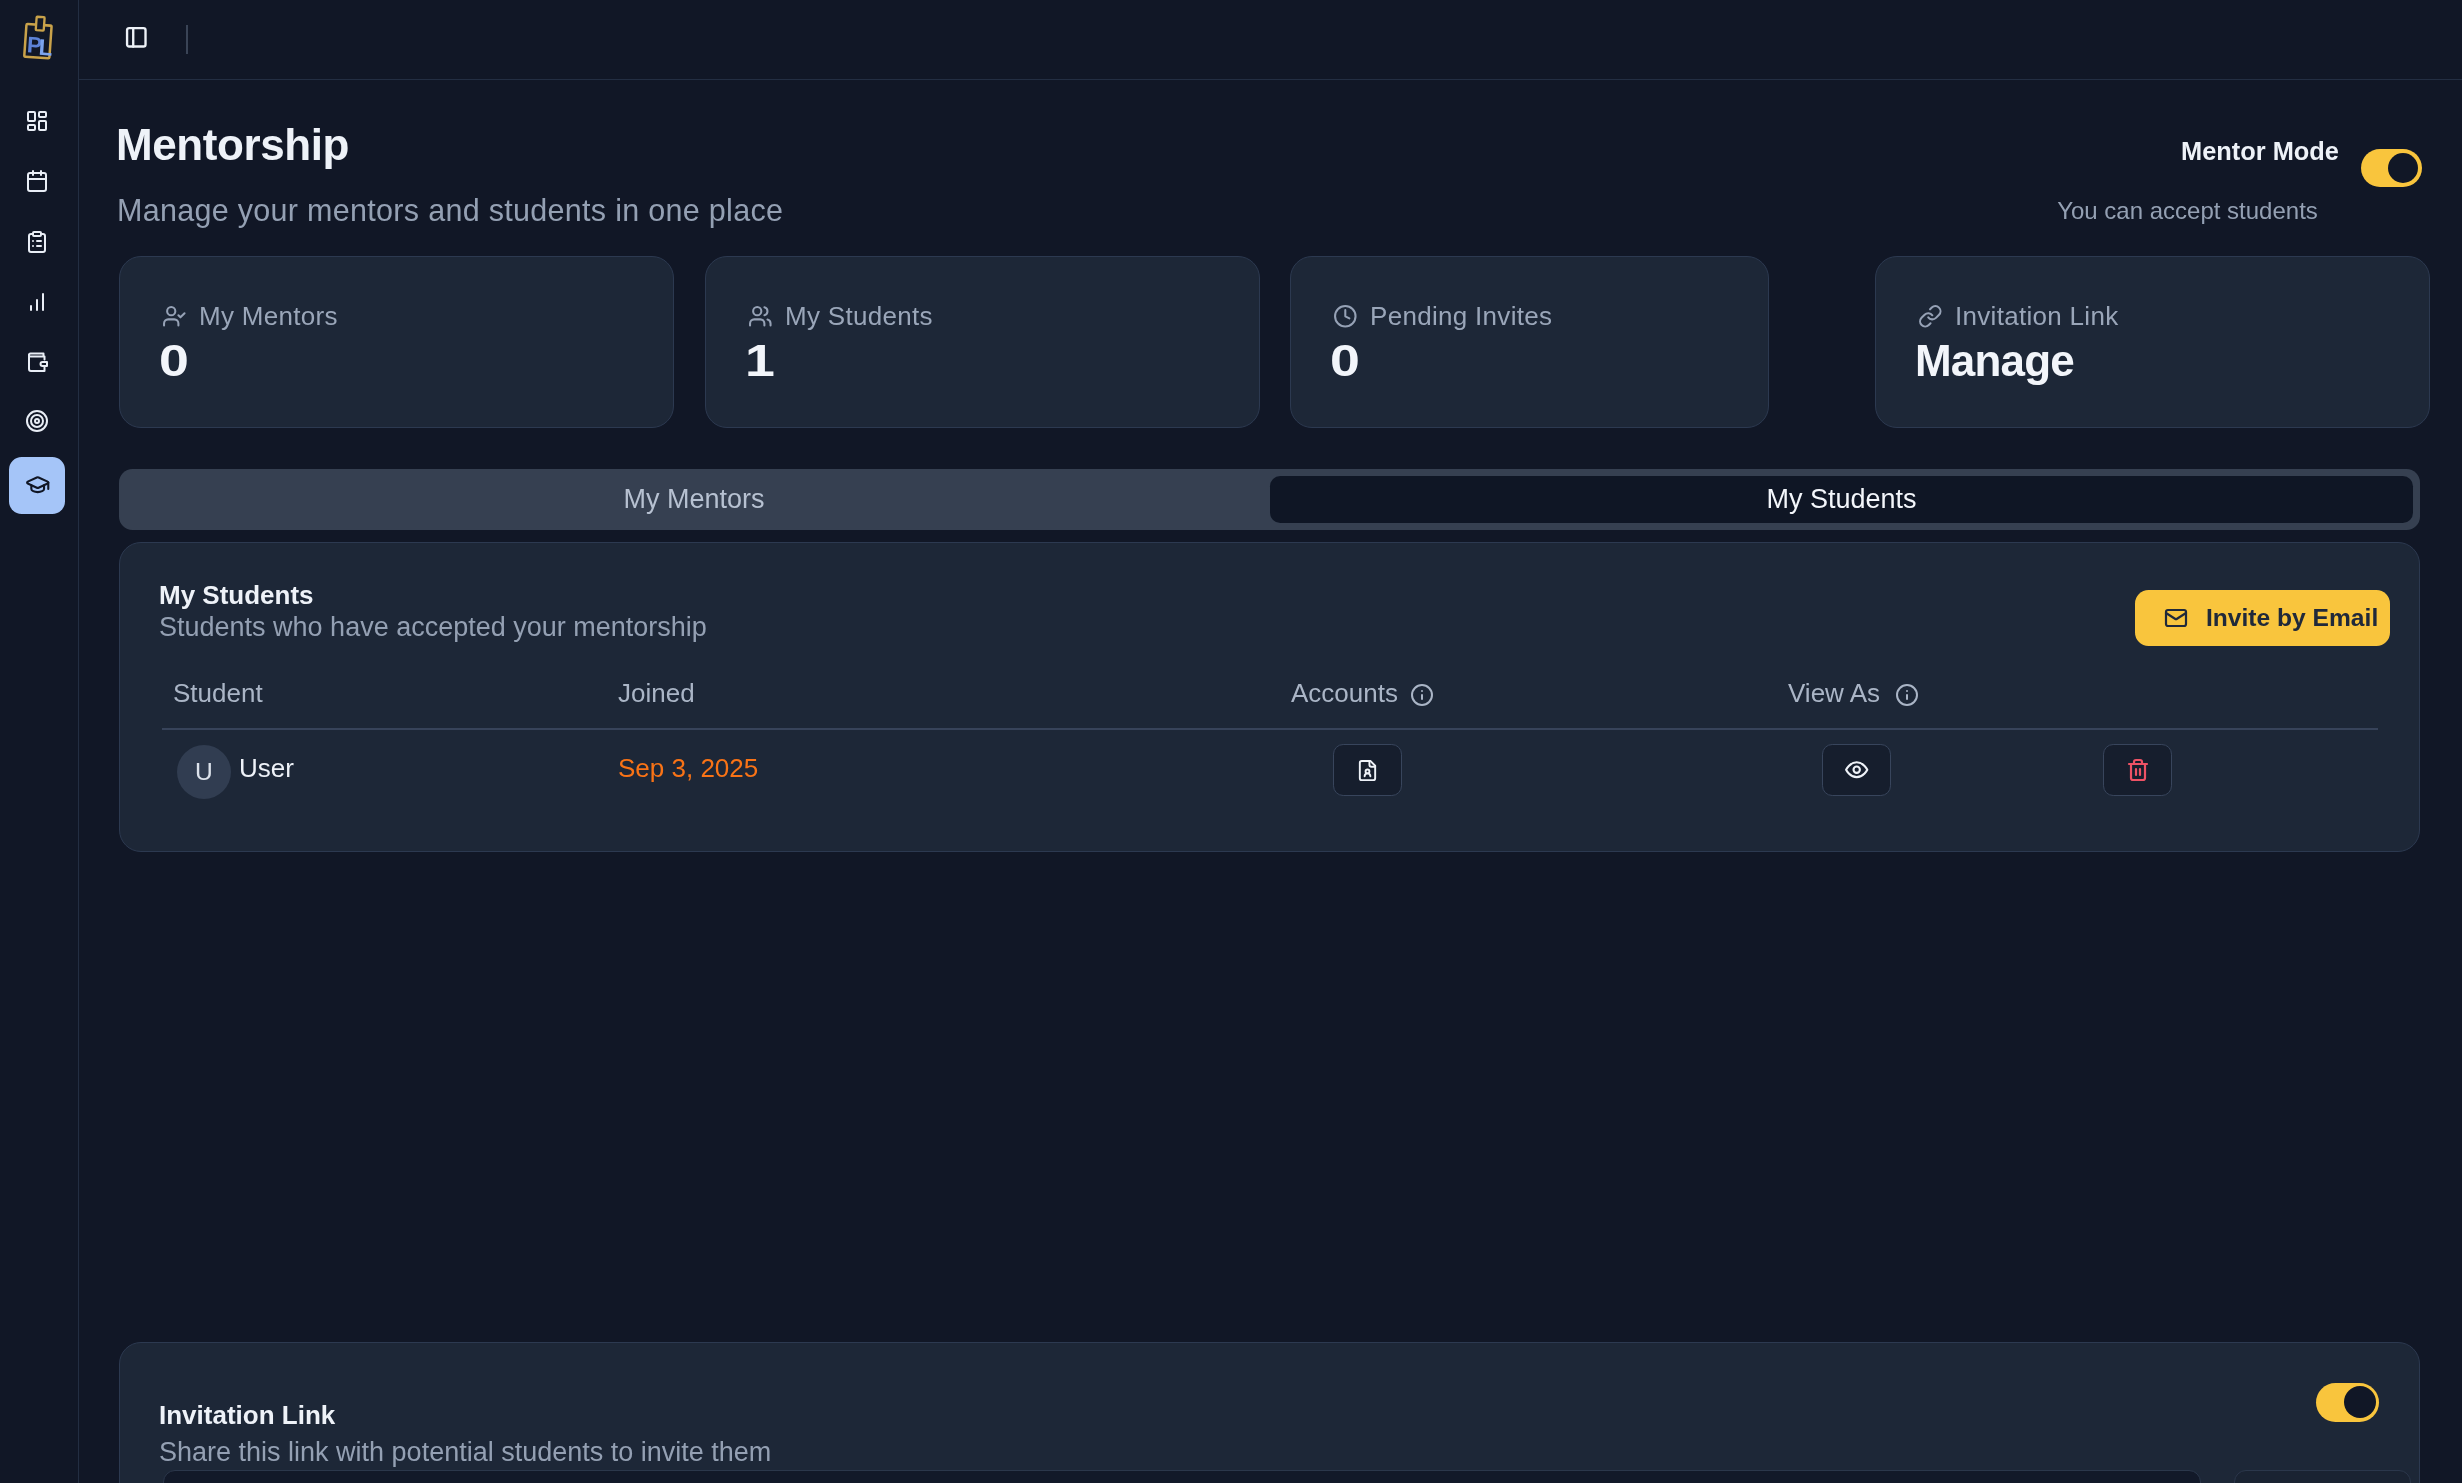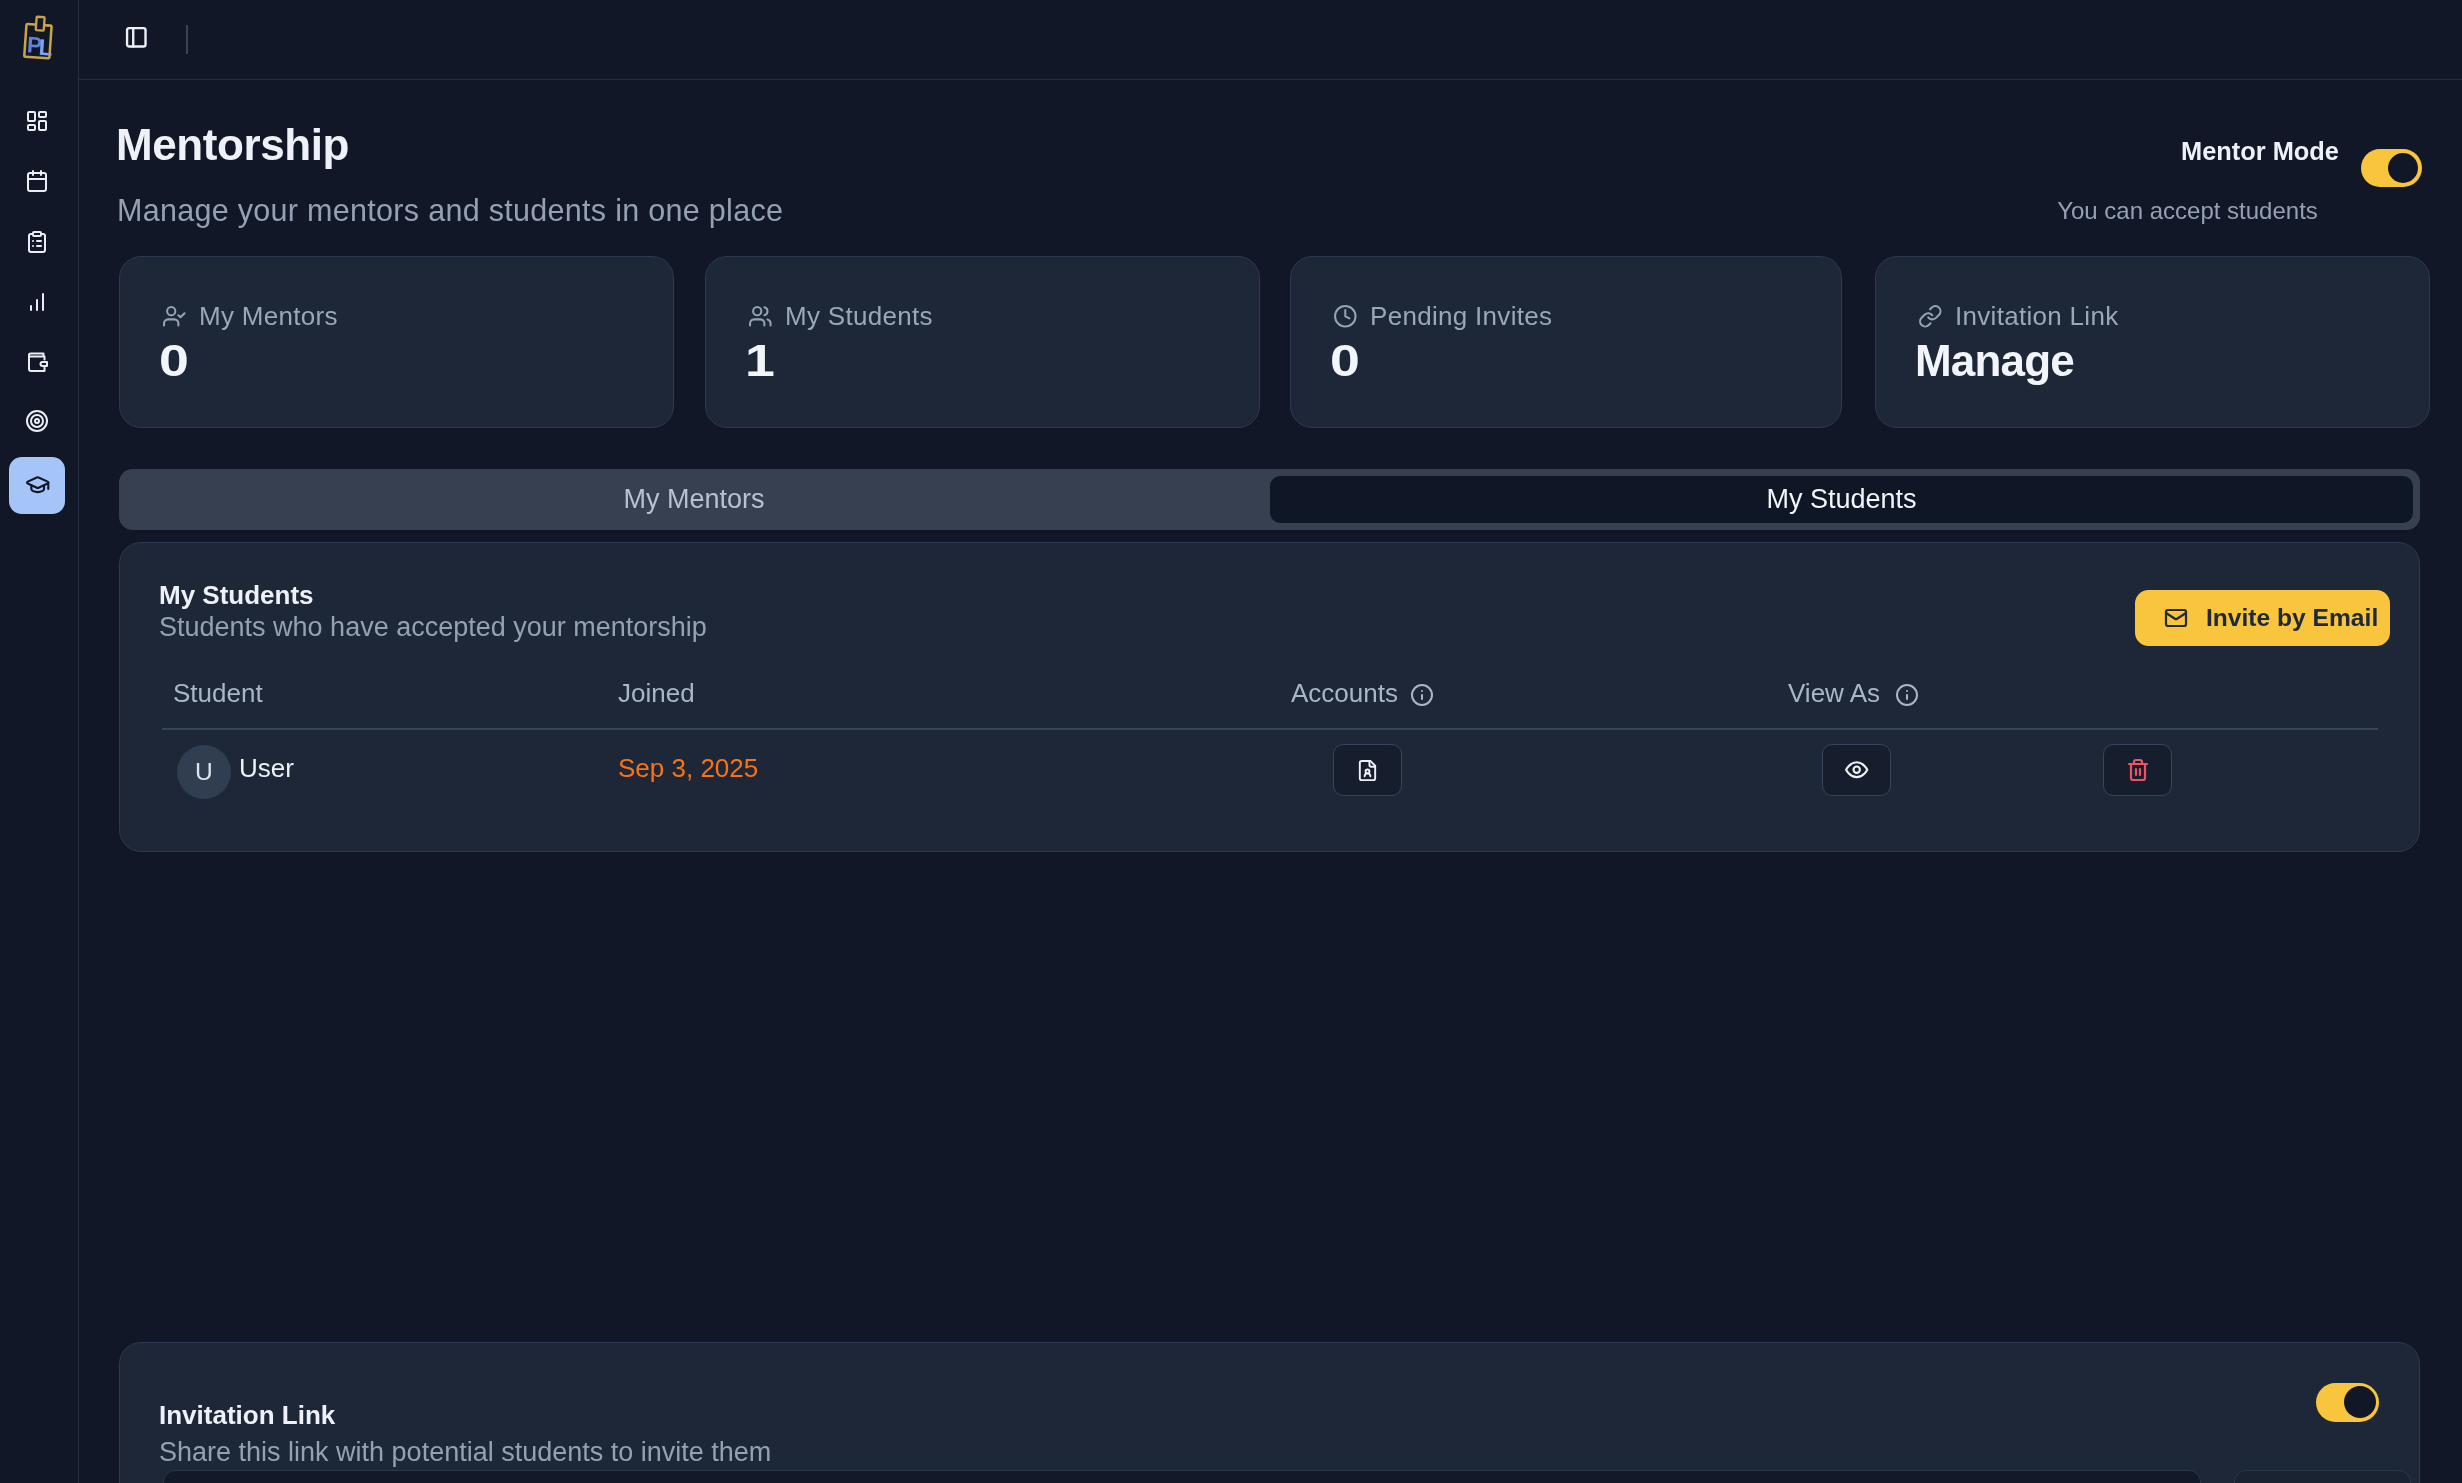--- a/index.html
+++ b/index.html
@@ -122,21 +122,21 @@
   <div class="abs card" style="left:705px; top:256px; width:555px; height:172px;">
     <svg class="ic abs" style="left:42px; top:47px; color:#96a2b6;" width="24.6" height="24.6" viewBox="0 0 24 24">
         <path d="M16 21v-2a4 4 0 0 0-4-4H6a4 4 0 0 0-4 4v2"></path>
         <circle cx="9" cy="7" r="4"></circle>
         <path d="M22 21v-2a4 4 0 0 0-3-3.87"></path>
         <path d="M16 3.13a4 4 0 0 1 0 7.75"></path>
       </svg>
     <div class="abs statlabel" style="left:79px; top:44px;">My Students</div>
     <div class="abs statval" style="left:39px; top:79px; transform:scaleX(1.22); transform-origin:left;">1</div>
   </div>
-  <div class="abs card" style="left:1290px; top:256px; width:552px; height:172px;">
+  <div class="abs card" style="left:1290px; top:256px; width:479px; height:172px;">
     <svg class="ic abs" style="left:42px; top:47px; color:#96a2b6;" width="24.6" height="24.6" viewBox="0 0 24 24">
         <circle cx="12" cy="12" r="10"></circle>
         <polyline points="12 6 12 12 16 14"></polyline>
       </svg>
     <div class="abs statlabel" style="left:79px; top:44px;">Pending Invites</div>
     <div class="abs statval" style="left:39px; top:79px; transform:scaleX(1.22); transform-origin:left;">0</div>
   </div>
   <div class="abs card" style="left:1875px; top:256px; width:555px; height:172px;">
     <svg class="ic abs" style="left:42px; top:47px; color:#96a2b6;" width="24.6" height="24.6" viewBox="0 0 24 24">
         <path d="M10 13a5 5 0 0 0 7.54.54l3-3a5 5 0 0 0-7.07-7.07l-1.72 1.71"></path>

